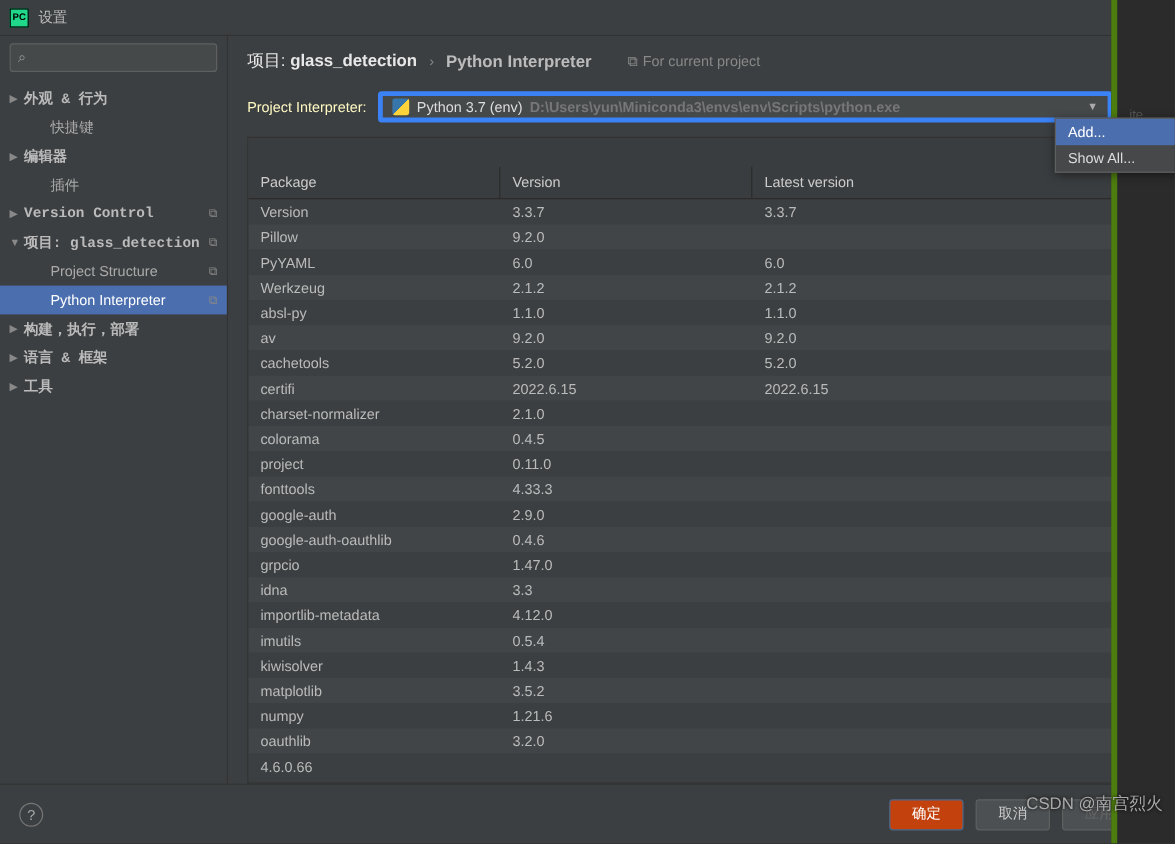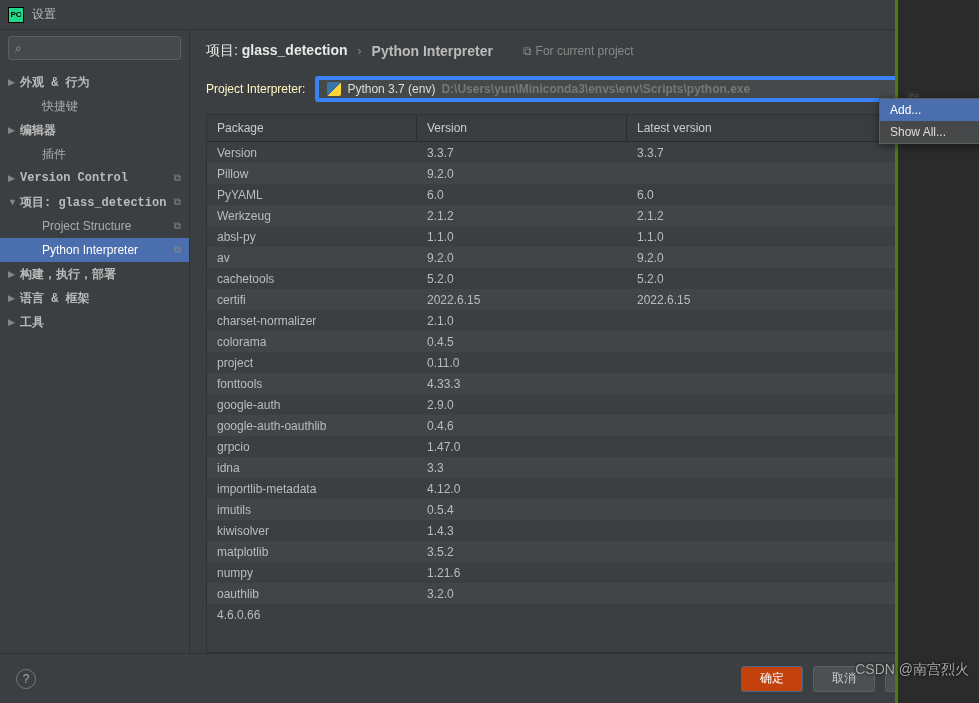--- a/index.html
+++ b/index.html
@@ -31,41 +31,41 @@
 .interp-row .lbl { color: #fef9c3; }
 .interp-select { flex: 1; height: 26px; background: #45494a; border: 4px solid #3b82f6; border-radius: 3px; display: flex; align-items: center; padding: 0 8px; gap: 6px; position: relative; }
 .py-icon { width: 14px; height: 14px; display: inline-block; background: linear-gradient(135deg, #3776ab 50%, #ffd43b 50%); border-radius: 2px; }
 .interp-select .name { color: #ddd; }
 .interp-select .path { color: #777; font-weight: bold; }
 .interp-select .chev { margin-left: auto; color: #aaa; font-size: 9px; }
 .gear-btn { width: 26px; height: 26px; background: #45494a; border: 1px solid #5e6060; border-radius: 3px; display: flex; align-items: center; justify-content: center; color: #aaa; cursor: pointer; }
 .table-wrap { flex: 1; margin: 0 16px; display: flex; background: #3c3f41; border: 1px solid #323232; overflow: hidden; }
 .table-area { flex: 1; overflow-y: auto; }
 .table-header { display: flex; background: #3a3d3f; border-bottom: 1px solid #2b2b2b; position: sticky; top: 0; }
-.table-header > div { padding: 6px 10px; color: #ccc; border-right: 1px solid #2b2b2b; }
+.table-header > div { padding: 6px 10px; color: #ccc; border-right: 1px solid #2b2b2b; margin-top: 24px; }
 .col-pkg { width: 210px; }
 .col-ver { width: 210px; }
 .col-lat { flex: 1; }
 .table-body .row { display: flex; height: 21px; align-items: center; }
 .table-body .row:nth-child(odd) { background: #3c3f41; }
 .table-body .row:nth-child(even) { background: #414547; }
 .table-body .row > div { padding: 0 10px; color: #bbbbbb; white-space: nowrap; overflow: hidden; }
 .tools-col { width: 30px; background: #3c3f41; border-left: 1px solid #323232; display: flex; flex-direction: column; align-items: center; padding-top: 6px; gap: 10px; }
 .tools-col .tool { color: #aaa; font-size: 14px; cursor: pointer; }
 .tools-col .tool.disabled { color: #555; }
 .footer { height: 50px; border-top: 1px solid #323232; display: flex; align-items: center; padding: 0 16px; gap: 10px; background: #3c3f41; }
 .footer .help { width: 20px; height: 20px; border: 1px solid #777; border-radius: 50%; display: flex; align-items: center; justify-content: center; color: #aaa; }
 .footer .spacer { flex: 1; }
 .footer button { height: 26px; padding: 0 18px; background: #4c5052; border: 1px solid #5e6060; color: #ccc; border-radius: 3px; cursor: pointer; font-size: 12px; }
 .footer button.primary { background: #c2410c; border-color: #4a688c; color: #fff; }
 .footer button.disabled { color: #666; }
 .popup { position: absolute; top: 68px; right: -5px; background: #46484a; border: 1px solid #5e6060; box-shadow: 0 2px 8px rgba(0,0,0,.5); width: 105px; z-index: 10; }
 .popup-item { height: 22px; display: flex; align-items: center; padding: 0 10px; color: #ddd; cursor: pointer; }
 .popup-item.hl { background: #4b6eaf; color: #fff; }
-.right-edge { position: absolute; top: 0; right: 0; width: 84px; height: 100%; background: #2b2b2b; border-left: 3px solid #4d7c0f; z-index: 5; pointer-events: none; }
+.right-edge { position: absolute; top: 0; right: 0; width: 53px; height: 100%; background: #2b2b2b; border-left: 5px solid #4d7c0f; z-index: 5; pointer-events: none; }
 .right-edge .txt { position: absolute; top: 90px; left: 10px; color: #555; font-size: 11px; font-family: monospace; }
 .watermark { position: absolute; bottom: 24px; right: 10px; color: #aaa; font-size: 14px; z-index: 20; text-shadow: 0 0 3px #000; }
 ::-webkit-scrollbar { width: 10px; }
 ::-webkit-scrollbar-track { background: #3c3f41; }
 ::-webkit-scrollbar-thumb { background: #5e6060; border-radius: 5px; }
 </style>
 </head>
 <body>
 
 <div class="right-edge">

